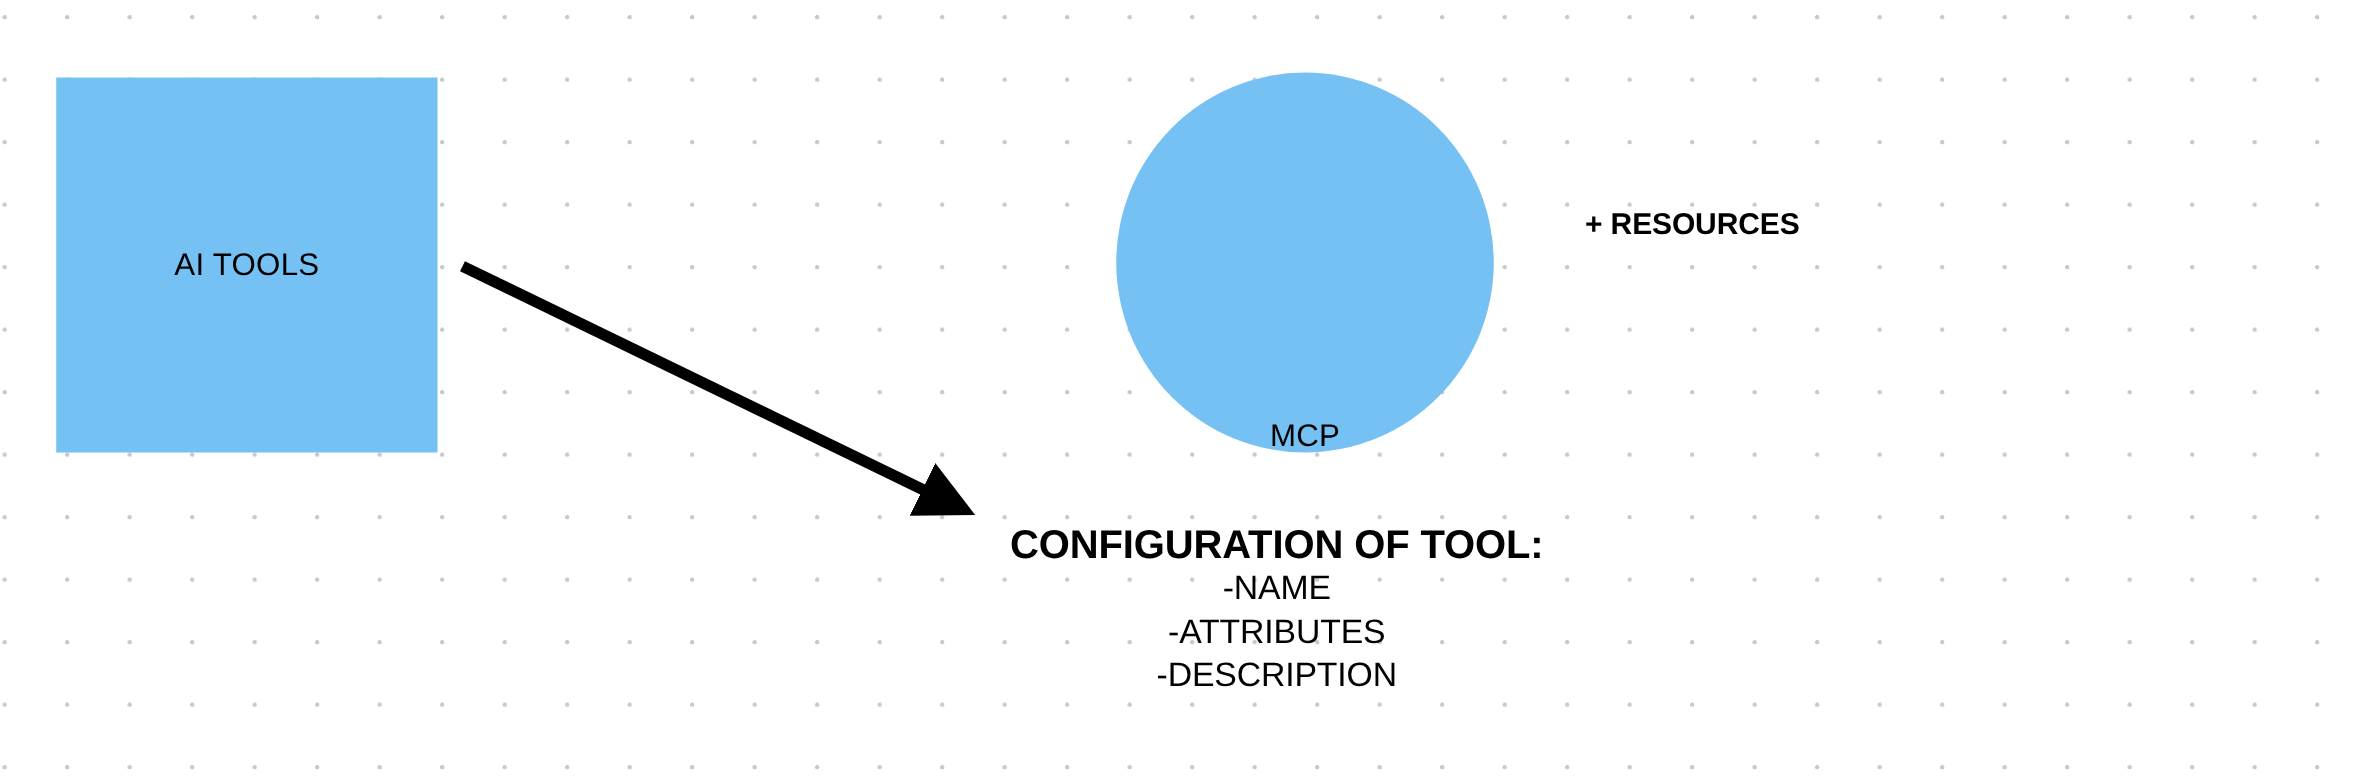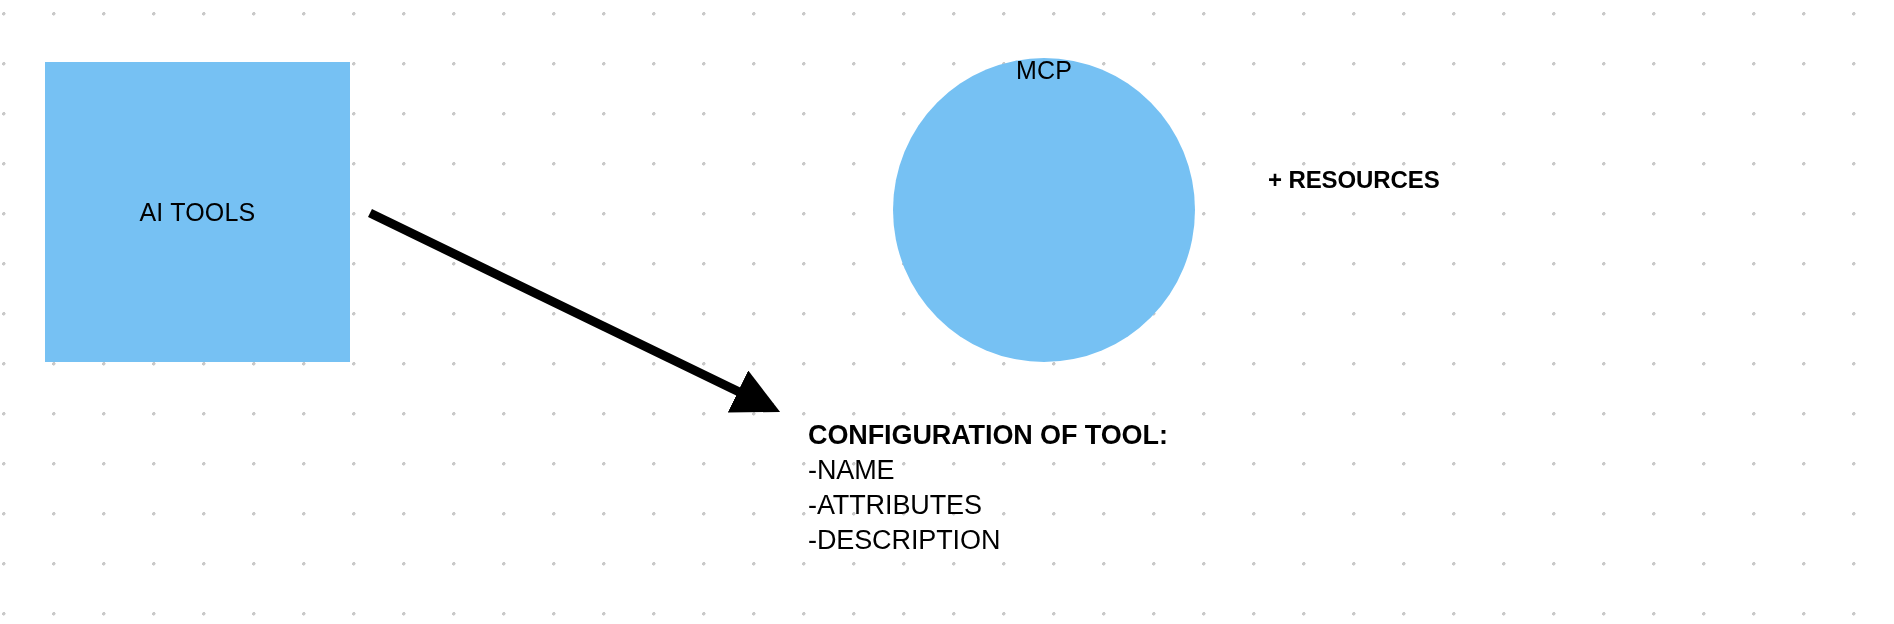--- a/index.html
+++ b/index.html
@@ -35,21 +35,21 @@
   }
   .node-circle {
     position: absolute;
     left: 893px;
     top: 58px;
     width: 302px;
     height: 304px;
     border-radius: 50%;
     background: #76c1f3;
     display: flex;
-    align-items: flex-start;
+    align-items: flex-end;
     justify-content: center;
   }
   .node-label {
     font-size: 25px;
     font-weight: 400;
     color: #000000;
     letter-spacing: 0.2px;
     line-height: 1;
     white-space: nowrap;
   }
@@ -78,30 +78,31 @@
     font-size: 24px;
     font-weight: bold;
     line-height: 38px;
     letter-spacing: -0.1px;
   }
   #config-block {
     left: 808px;
     top: 418px;
   }
   #config-block .config-title {
-    font-size: 27px;
+    font-size: 32px;
     font-weight: bold;
     line-height: 35px;
     letter-spacing: -0.1px;
   }
   #config-block .config-item {
     font-size: 27px;
     font-weight: 400;
     line-height: 35px;
     letter-spacing: -0.1px;
+    text-align: center;
   }
 </style>
 </head>
 <body>
 
 <div id="canvas">
 
   <div class="node-rect">
     <span class="node-label">AI TOOLS</span>
   </div>

